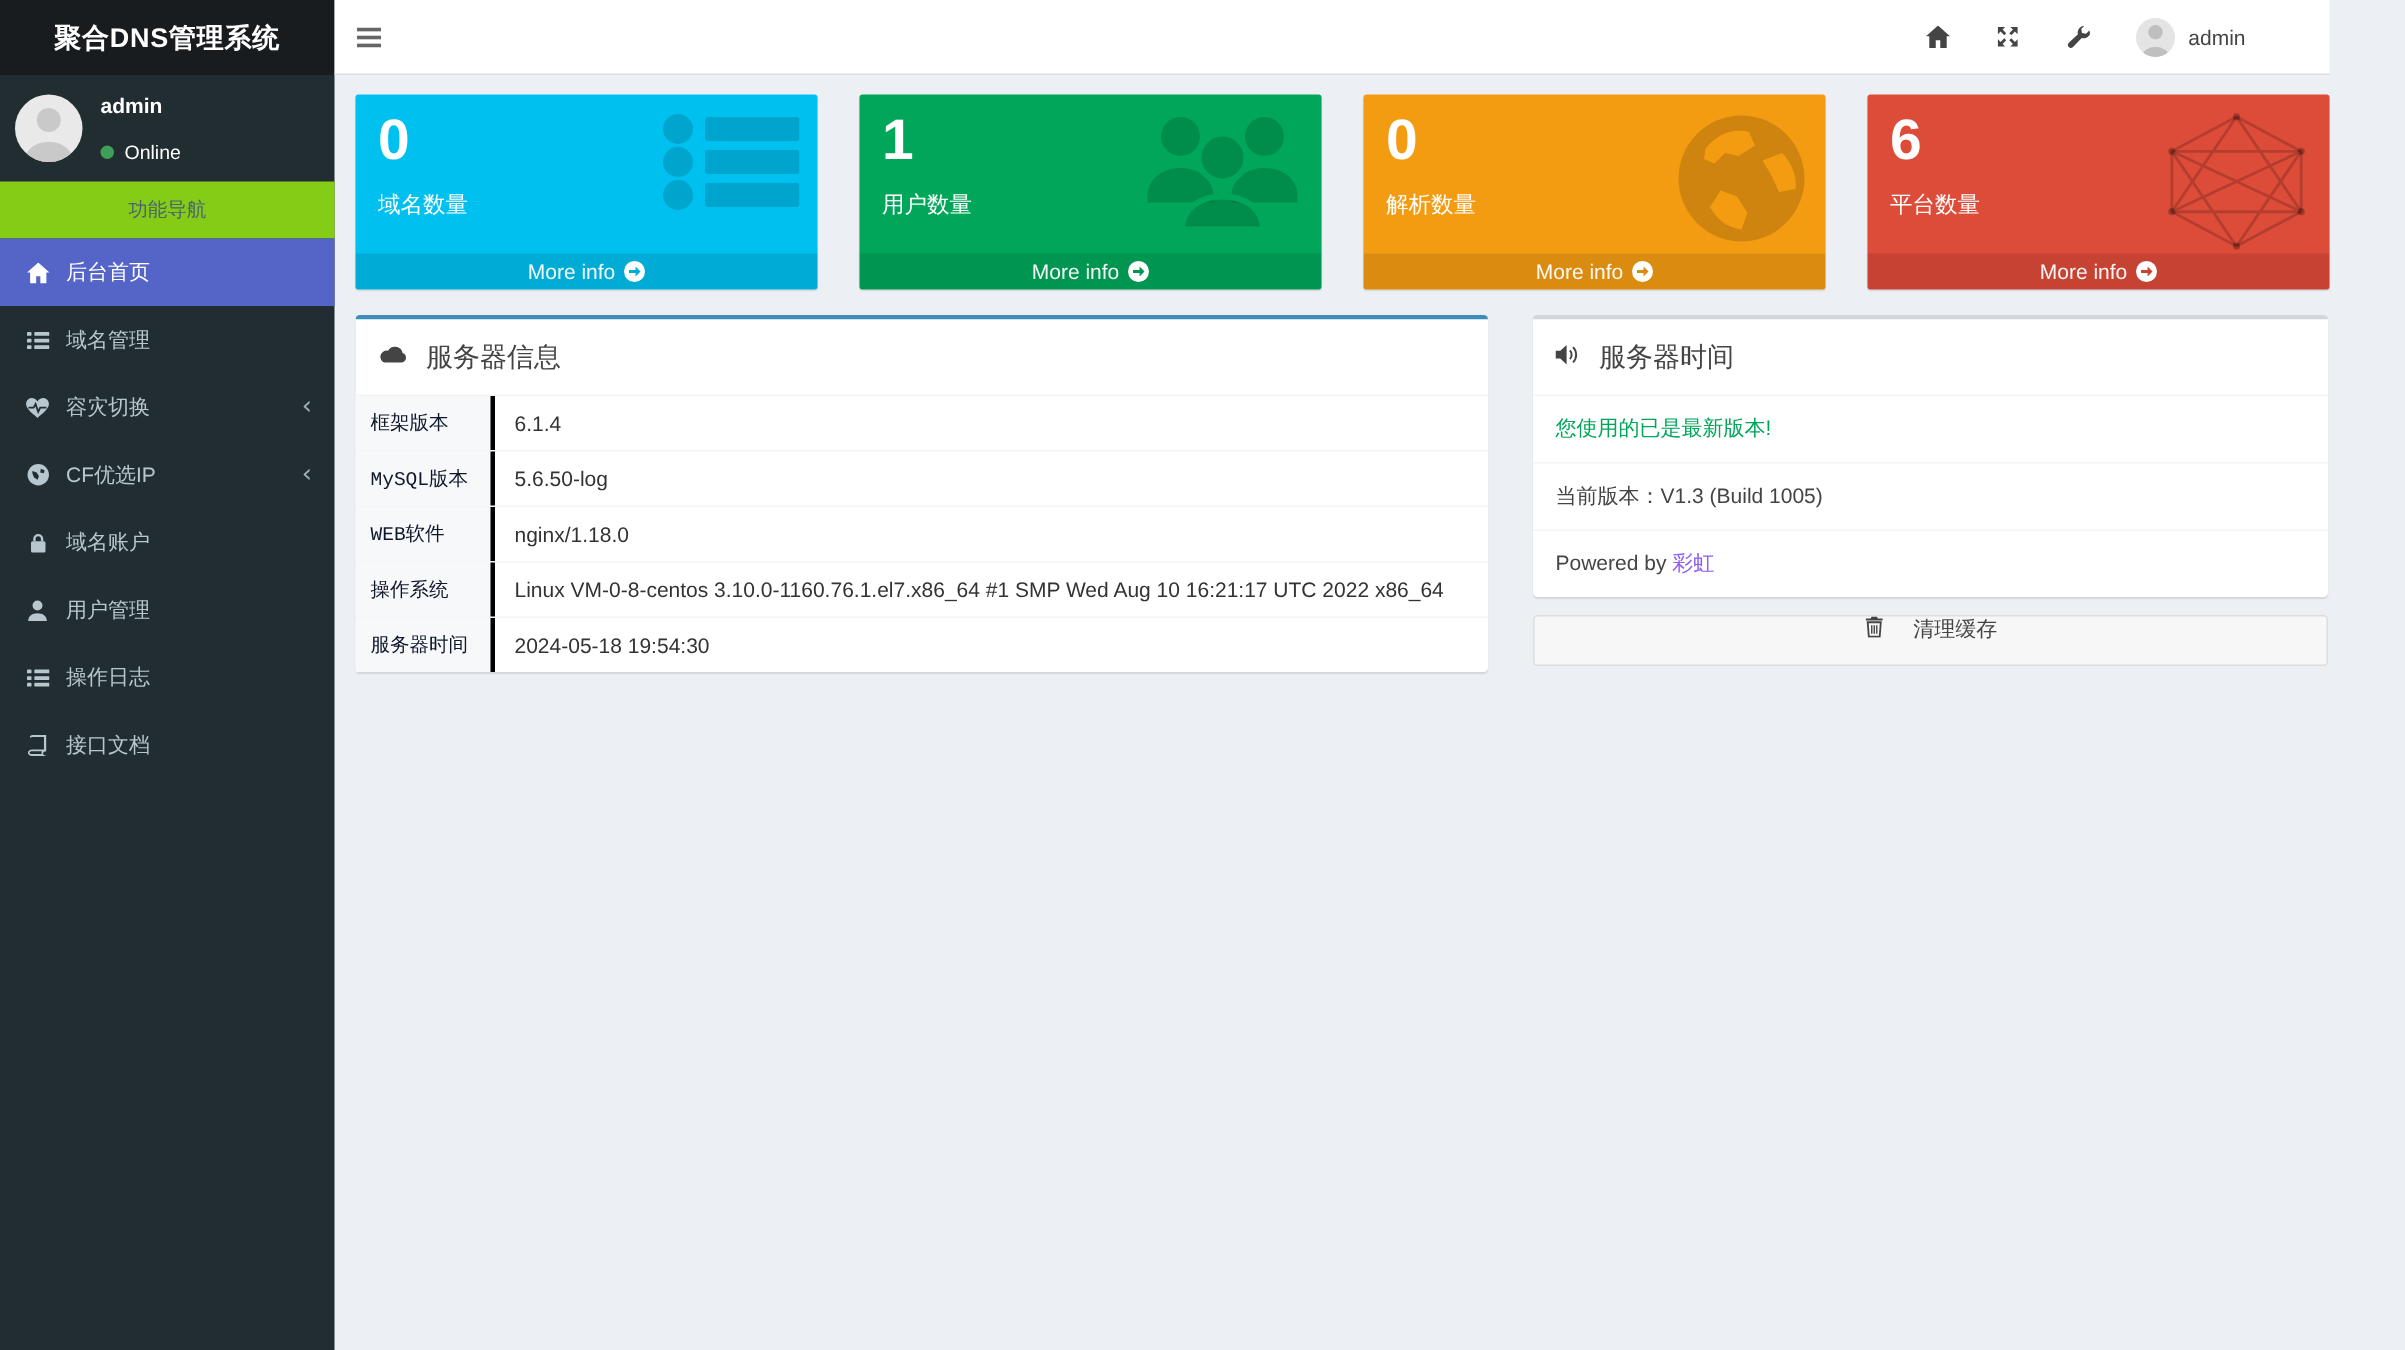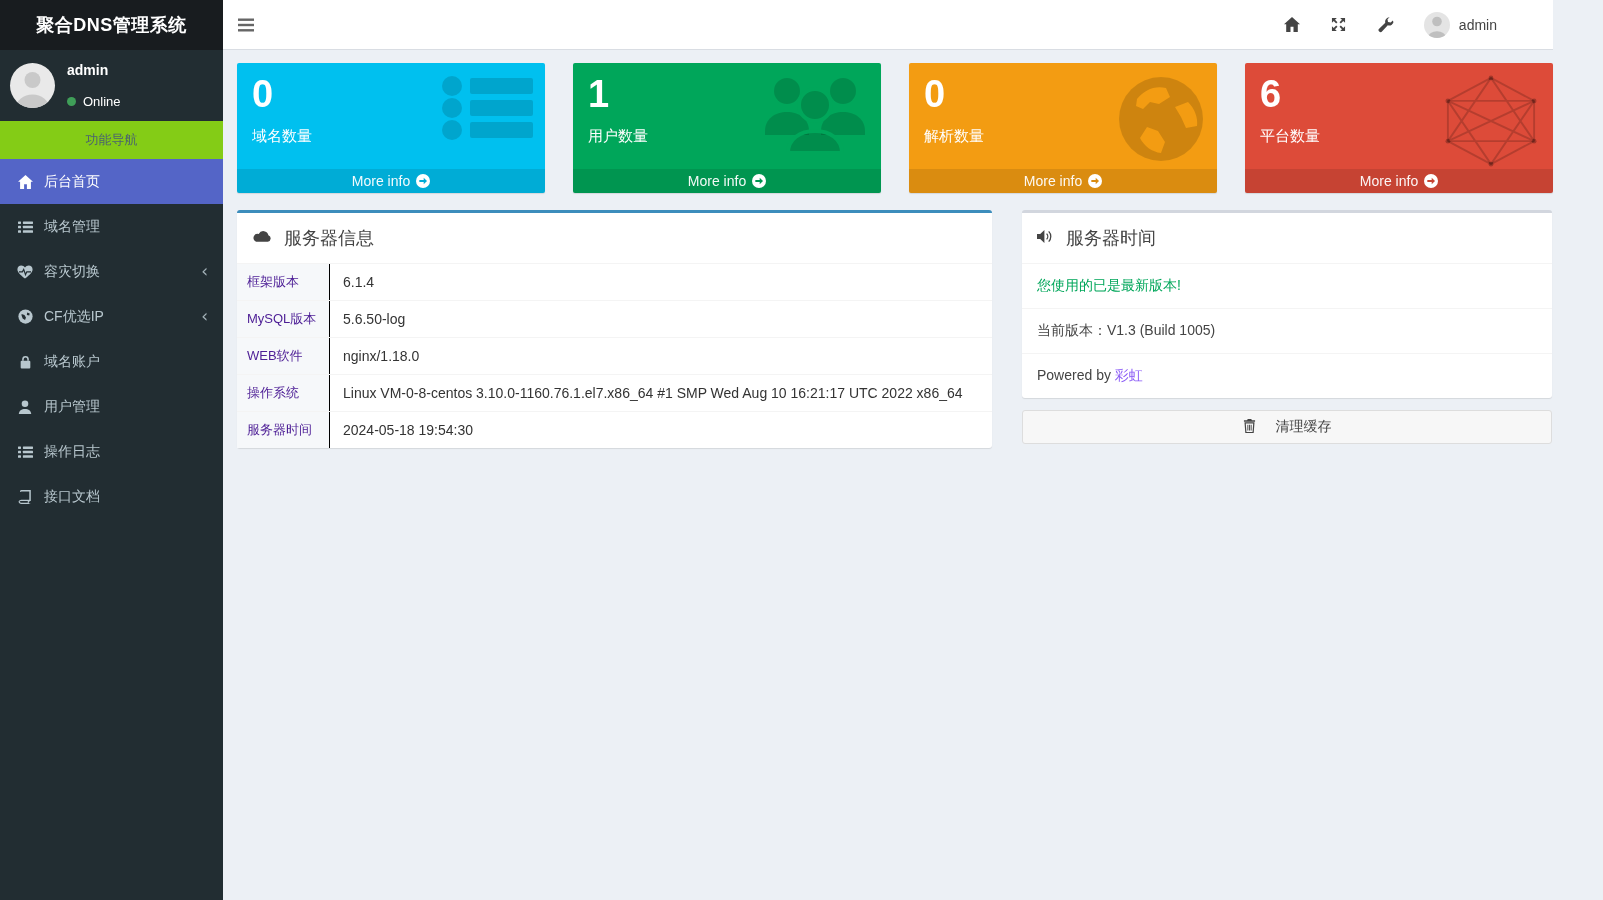--- a/index.html
+++ b/index.html
@@ -79,35 +79,36 @@
   .box-gray-top { border-top:3px solid #d2d6de; }
   .box-header {
     display:flex; align-items:center; gap:11px; padding:13px 15px;
     font-size:18px; color:#444; border-bottom:1px solid #f4f4f4;
   }
   .box-header svg { fill:#444; }
 
   .srv-row { display:flex; border-bottom:1px solid #f4f4f4; }
   .srv-row:last-child { border-bottom:none; }
   .srv-label {
-    flex:0 0 93px; background:#f6f8fa; padding:9px 10px; font-size:13px; color:#4c1d95;
-    border-right:1px solid #000000;
+    flex:0 0 93px; background:#f6f8fa; padding:9px 10px; font-size:13px; color:#0f172a;
+    border-right:3px solid #000000;
+    font-family:Liberation Mono, monospace;
   }
   .srv-value { padding:8px 13px; font-size:14px; color:#333; align-self:center; white-space:nowrap; }
 
   .vlist-item { padding:13px 15px; font-size:14px; color:#444; border-bottom:1px solid #f4f4f4; }
   .vlist-item:last-child { border-bottom:none; }
   .text-green { color:#00a65a; }
   .link { color:#8b5cf6; text-decoration:none; cursor:pointer;margin-top:28px; }
 
   .clear-cache-btn {
     margin-top:12px; width:530px; height:34px;
     background:#f7f7f7; border:1px solid #ddd; border-radius:3px;
     color:#444; font-size:14px; cursor:pointer;
-    display:flex; align-items:center; justify-content:center; gap:20px;
+    display:flex; justify-content:center; gap:20px;
     font-family:inherit;
   }
   .clear-cache-btn svg { fill:#444; }
 </style>
 </head>
 <body>
 
 <div class="wrapper">
 
   <aside class="sidebar">

